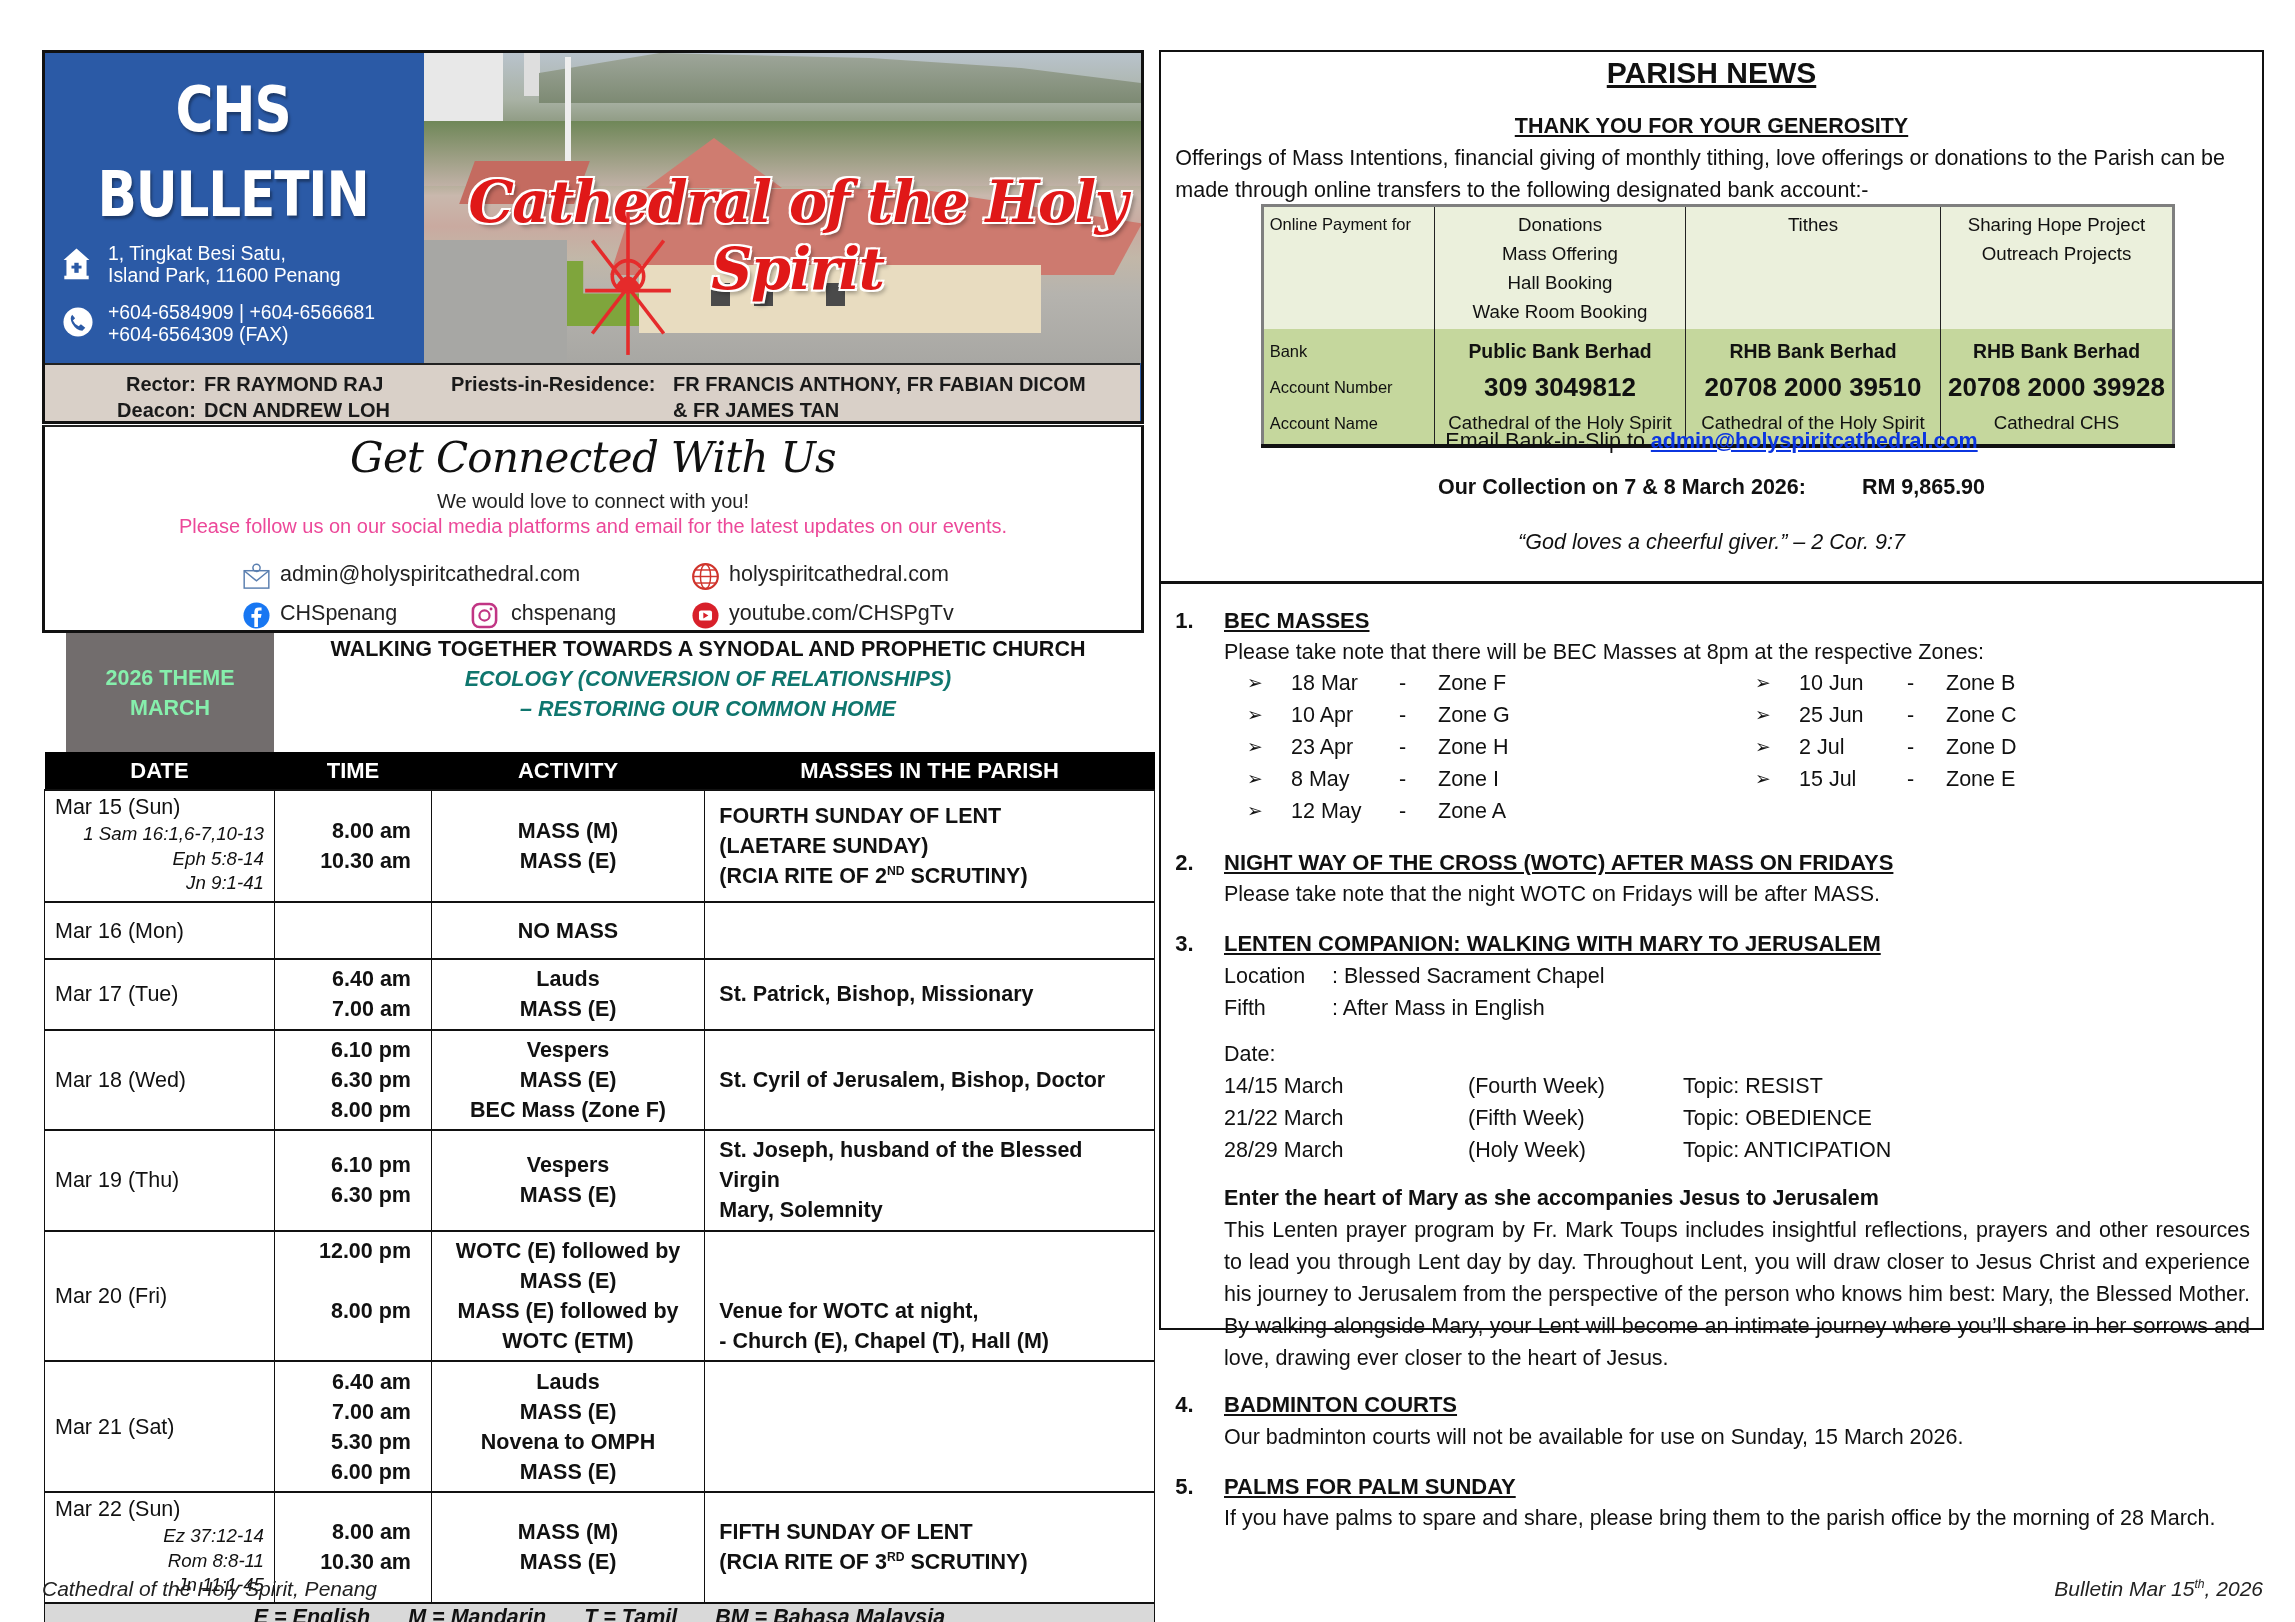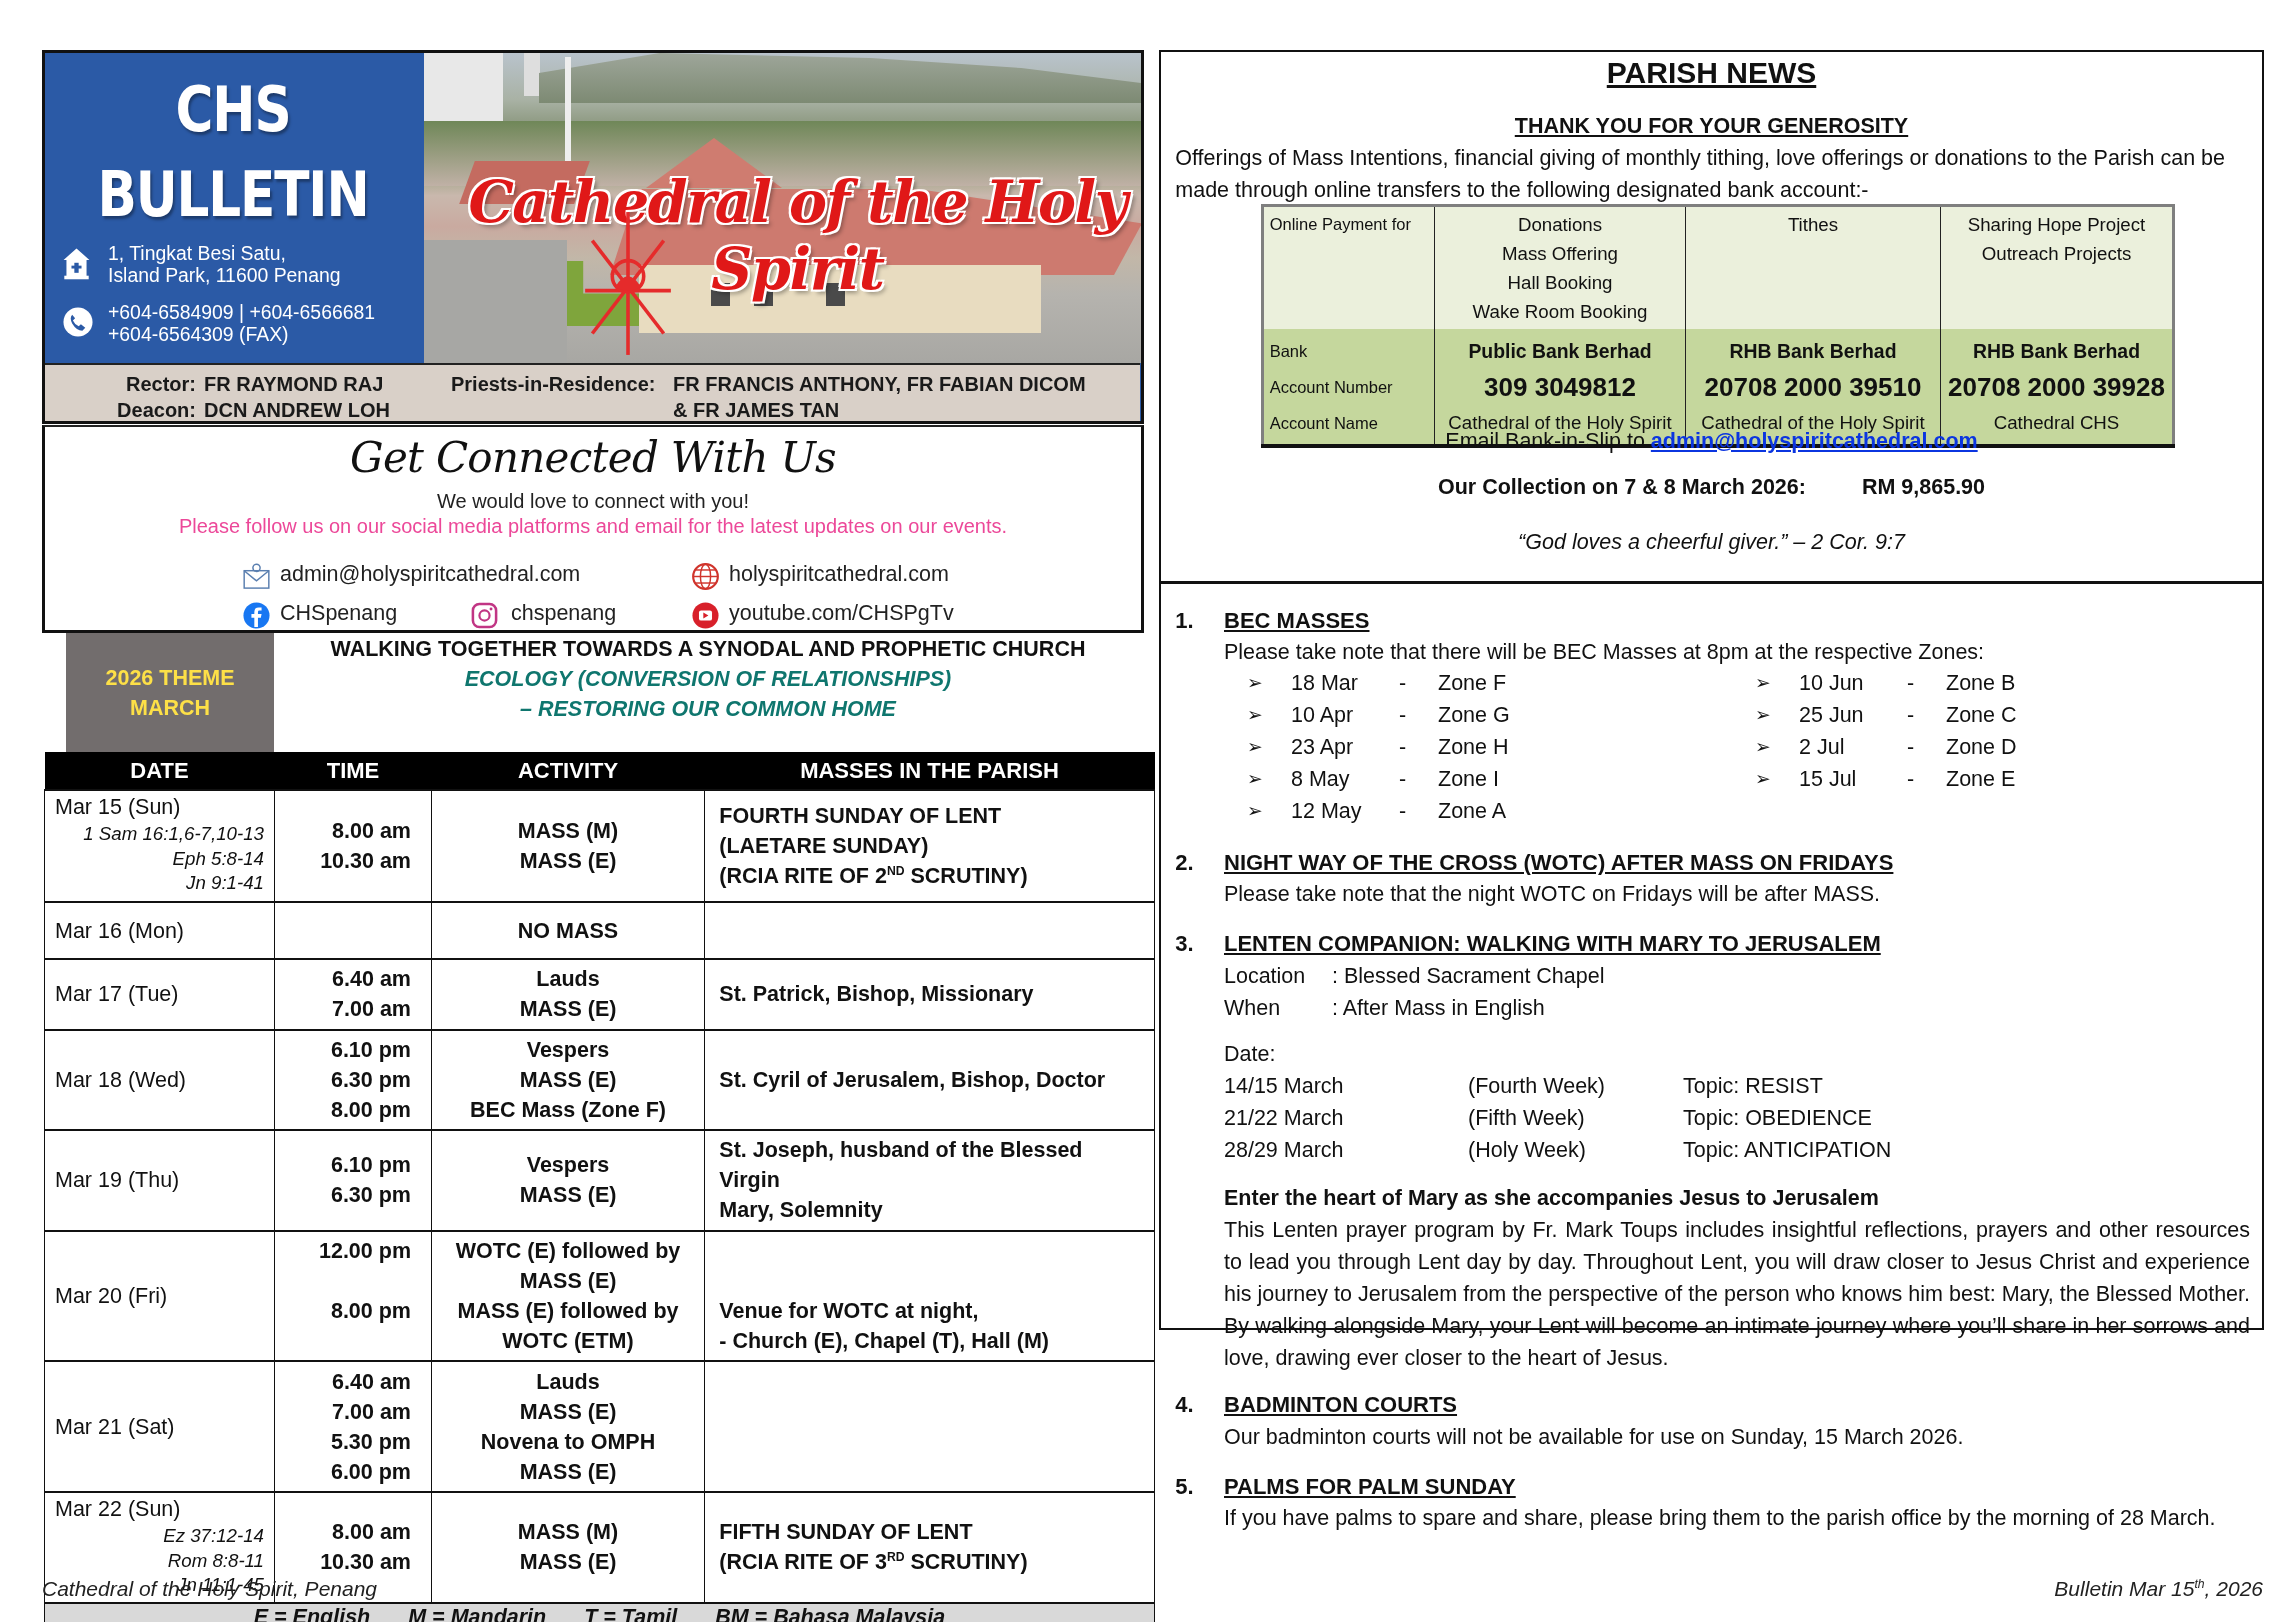--- a/index.html
+++ b/index.html
@@ -26,21 +26,21 @@
   #clergy-band { left:0; top:310px; width:1095px; height:61px; background:#d9d0c8; border-top:2.9px solid #222; box-sizing:border-box; }
   .clergy-label { font-weight:bold; font-size:20px; line-height:26px; color:#1a1a1a; }
 
   #connect-box { left:42px; top:425px; width:1102px; height:208px; border:3.6px solid #111; border-top:2.9px solid #222; box-sizing:border-box; background:#fff; }
   #connect-title { left:0; top:5.7px; width:100%; text-align:center; font-family:"DejaVu Serif", serif; font-style:italic; font-size:42px; color:#111; letter-spacing:-0.7px; }
   #connect-sub1 { left:0; top:63px; width:100%; text-align:center; font-size:20px; color:#222; }
   #connect-sub2 { left:0; top:88px; width:100%; text-align:center; font-size:20px; color:#ec4899; }
   .social { font-size:21.5px; color:#222; }
   .sicon { position:absolute; width:29px; height:29px; }
 
-  #theme-box { left:66px; top:633px; width:208px; height:119px; background:#726d6d; color:#fde047; font-weight:bold; font-size:21.5px; text-align:center; display:flex; flex-direction:column; justify-content:center; line-height:30px; }
+  #theme-box { left:66px; top:633px; width:208px; height:119px; background:#726d6d; color:#86efac; font-weight:bold; font-size:21.5px; text-align:center; display:flex; flex-direction:column; justify-content:center; line-height:30px; }
   #theme-text { left:274px; top:634px; width:868px; text-align:center; font-weight:bold; font-size:21.5px; line-height:30px; }
   .red-ital { color:#0f766e; font-style:italic; }
 
   #sched-table { left:44px; top:752px; width:1109px; border-collapse:collapse; table-layout:fixed; font-size:21.5px; }
   #sched-table th { background:#000; color:#fff; font-weight:bold; font-size:22px; height:37px; padding:0; }
   #sched-table td { border:1.4px solid #111; border-top:2.9px solid #111; vertical-align:middle; padding:4.3px 10px; line-height:30px;margin-left:18px; }
   #sched-table td.time { text-align:right; font-weight:bold; padding-right:20px; }
   #sched-table td.act { text-align:center; font-weight:bold; }
   #sched-table td.desc { font-weight:bold; padding-left:14.3px; }
   .date-main { font-size:21.5px; }
@@ -521,21 +521,21 @@
   <div class="news-body" style="top:826px;">Please take note that the night WOTC on Fridays will be after MASS.</div>
 
   <div class="news-num" style="top:879px;">3.</div>
   <div class="news-head" style="top:879px;">LENTEN COMPANION: WALKING WITH MARY TO JERUSALEM</div>
   <div class="news-body" style="top:908px;">
     <div class="two-col">
         <span style="width:108px">Location</span>
         <span>:  Blessed Sacrament Chapel</span>
       </div>
     <div class="two-col">
-        <span style="width:108px">When</span>
+        <span style="width:108px">Fifth</span>
         <span>:  After Mass in English</span>
       </div>
     <div style="height:14.3px"></div>
     <div>Date:</div>
     <div class="two-col">
         <span class="lc-date">14/15 March</span>
         <span class="lc-week">(Fourth Week)</span>
         <span>Topic:   RESIST</span>
       </div>
     <div class="two-col">

